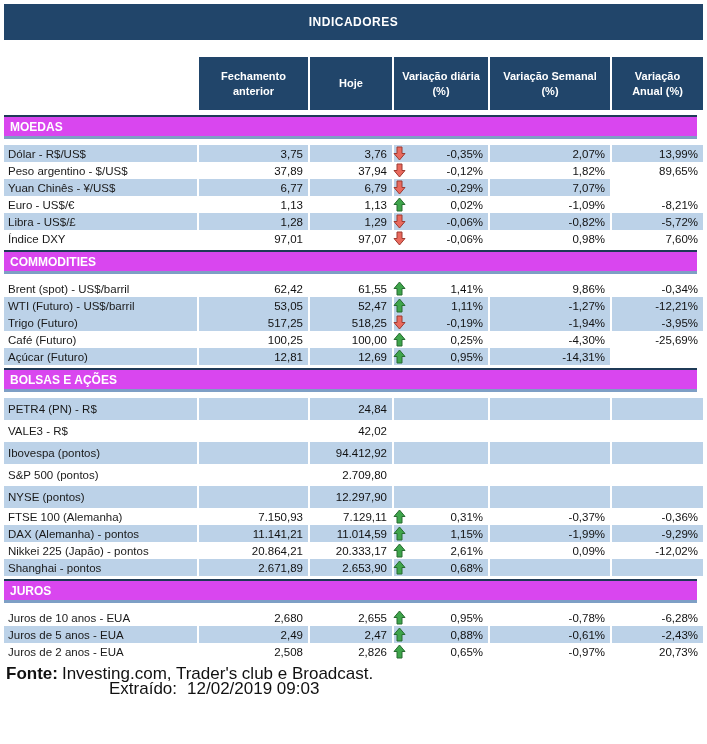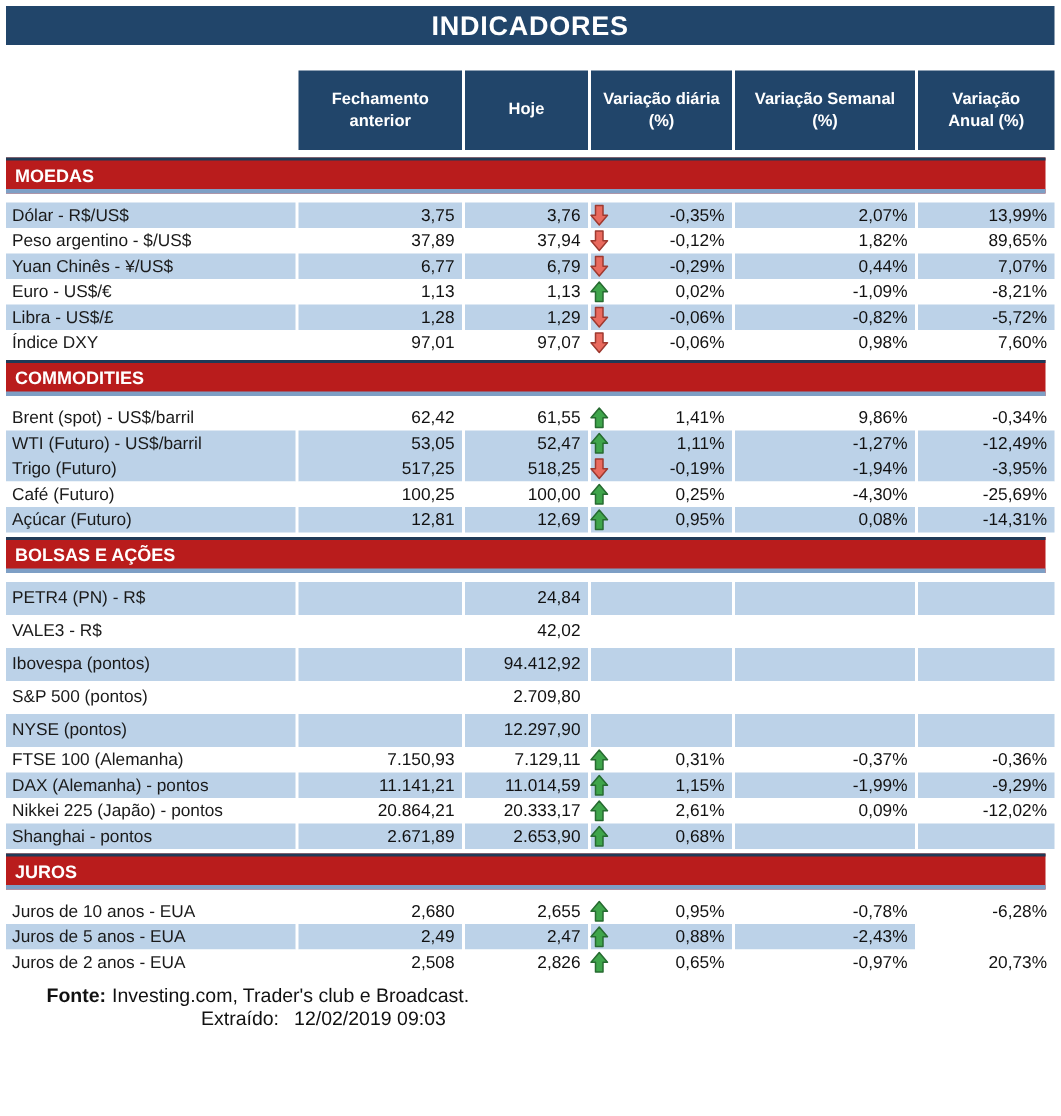--- a/index.html
+++ b/index.html
@@ -1,40 +1,40 @@
 <!DOCTYPE html>
 <html><head>
 <meta charset="utf-8">
 <style>
   html,body{margin:0;padding:0;background:#ffffff;}
   body{width:707px;height:744px;font-family:"Liberation Sans",sans-serif;color:#111;overflow:hidden;}
   .sheet{padding-top:4px;padding-left:4px;width:699px;}
 
   .title-bar{
-    width:699px;height:26px;background:#21456A;color:#fff;
-    font-size:18px;font-weight:bold;letter-spacing:.5px;
+    width:699px;height:36px;background:#21456A;color:#fff;
+    font-size:12px;font-weight:bold;letter-spacing:.5px;
     display:flex;align-items:center;justify-content:center;
   }
 
   .grid-row{
     display:grid;
     grid-template-columns:193px 109px 82px 94px 120px 91px;
     column-gap:2px;width:699px;
   }
 
   .header-row{margin-top:17px;height:53px;}
   .header-row .hdr{
     background:#21456A;color:#fff;font-weight:bold;font-size:11px;line-height:1.35;
     display:flex;align-items:center;justify-content:center;text-align:center;
     white-space:pre-line;height:53px;
   }
   .header-row .corner{background:#ffffff;}
 
   .band{
-    box-sizing:border-box;height:24px;background:#b91c1c;
+    box-sizing:border-box;height:24px;background:#d946ef;
     border-top:2px solid #1F3A57;border-bottom:3px solid #7E9FC5;
     color:#fff;font-weight:bold;font-size:12px;
     display:flex;align-items:center;padding-left:6px;
     margin-top:3px;margin-bottom:6px;width:693px;
   }
   .band.first{margin-top:5px;}
 
   .data-row{height:17px;}
   .data-row.tall{height:22px;border-radius:11px;}
   .data-row .cell{
@@ -42,21 +42,21 @@
     height:100%;box-sizing:border-box;position:relative;
   }
   .data-row .cell.blue{background:#BCD2E8;}
   .data-row .cell.white{background:#ffffff;}
   .cell.label{padding-left:4px;color:#1a1a1a;}
   .cell.num{justify-content:flex-end;padding-right:5px;}
   .cell.vard .arrow{
     position:absolute;left:-1px;top:50%;transform:translateY(-50%);
     width:14px;height:16px;display:flex;align-items:center;
   }
-  .footer{margin-top:6px;font-size:13px;line-height:15px;margin-left:25px;}
+  .footer{margin-top:6px;font-size:17px;line-height:15px;}
   .footer .bold{font-weight:bold;}
   .footer .fonte-line{padding-left:2px;}
   .footer .after-label{margin-left:4px;}
   .footer .extraido-line{margin-left:105px;}
   .footer .ext-val{margin-left:10px;}
 </style>
 </head>
 <body>
 
 <div class="sheet">
@@ -140,23 +140,20 @@
         </div>
         <div class="cell num vard blue">
           <span class="arrow">
             <svg width="13" height="15" viewBox="0 0 13 15">
               <path d="M6.5 14 L1 7.5 H4 V1 H9 V7.5 H12 Z" fill="#E96A5E" stroke="#9E3A30" stroke-width="1" stroke-linejoin="round"></path>
             </svg>
           </span>
           <span>-0,29%</span>
         </div>
         <div class="cell num blue">
-          <span>0,44%</span>
-        </div>
-        <div class="cell num blue">
           <span>7,07%</span>
         </div>
       </div>
       <div class="grid-row data-row">
         <div class="cell label white">
           <span>Euro - US$/€</span>
         </div>
         <div class="cell num white">
           <span>1,13</span>
         </div>
@@ -269,21 +266,21 @@
             <svg width="13" height="15" viewBox="0 0 13 15">
               <path d="M6.5 1 L12 7.5 H9 V14 H4 V7.5 H1 Z" fill="#3FA54B" stroke="#276B31" stroke-width="1" stroke-linejoin="round"></path>
             </svg>
           </span>
           <span>1,11%</span>
         </div>
         <div class="cell num blue">
           <span>-1,27%</span>
         </div>
         <div class="cell num blue">
-          <span>-12,49%</span>
+          <span>-12,21%</span>
         </div>
       </div>
       <div class="grid-row data-row">
         <div class="cell label blue">
           <span>Trigo (Futuro)</span>
         </div>
         <div class="cell num blue">
           <span>517,25</span>
         </div>
         <div class="cell num blue">
@@ -339,23 +336,20 @@
         <div class="cell num blue">
           <span>12,69</span>
         </div>
         <div class="cell num vard blue">
           <span class="arrow">
             <svg width="13" height="15" viewBox="0 0 13 15">
               <path d="M6.5 1 L12 7.5 H9 V14 H4 V7.5 H1 Z" fill="#3FA54B" stroke="#276B31" stroke-width="1" stroke-linejoin="round"></path>
             </svg>
           </span>
           <span>0,95%</span>
-        </div>
-        <div class="cell num blue">
-          <span>0,08%</span>
         </div>
         <div class="cell num blue">
           <span>-14,31%</span>
         </div>
       </div>
       <div class="band">BOLSAS E AÇÕES</div>
       <div class="grid-row data-row tall">
         <div class="cell label blue">
           <span>PETR4 (PN) - R$</span>
         </div>
@@ -591,20 +585,23 @@
         <div class="cell num blue">
           <span>2,47</span>
         </div>
         <div class="cell num vard blue">
           <span class="arrow">
             <svg width="13" height="15" viewBox="0 0 13 15">
               <path d="M6.5 1 L12 7.5 H9 V14 H4 V7.5 H1 Z" fill="#3FA54B" stroke="#276B31" stroke-width="1" stroke-linejoin="round"></path>
             </svg>
           </span>
           <span>0,88%</span>
+        </div>
+        <div class="cell num blue">
+          <span>-0,61%</span>
         </div>
         <div class="cell num blue">
           <span>-2,43%</span>
         </div>
       </div>
       <div class="grid-row data-row">
         <div class="cell label white">
           <span>Juros de 2 anos - EUA</span>
         </div>
         <div class="cell num white">

